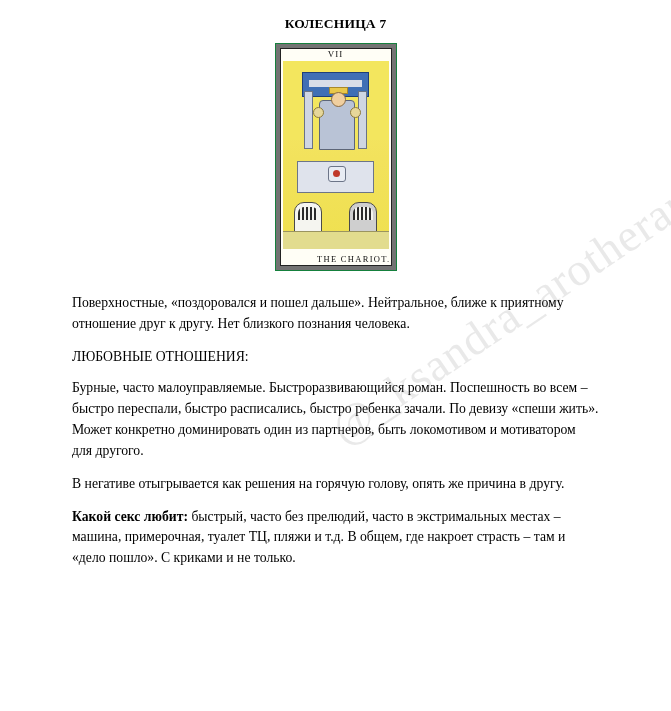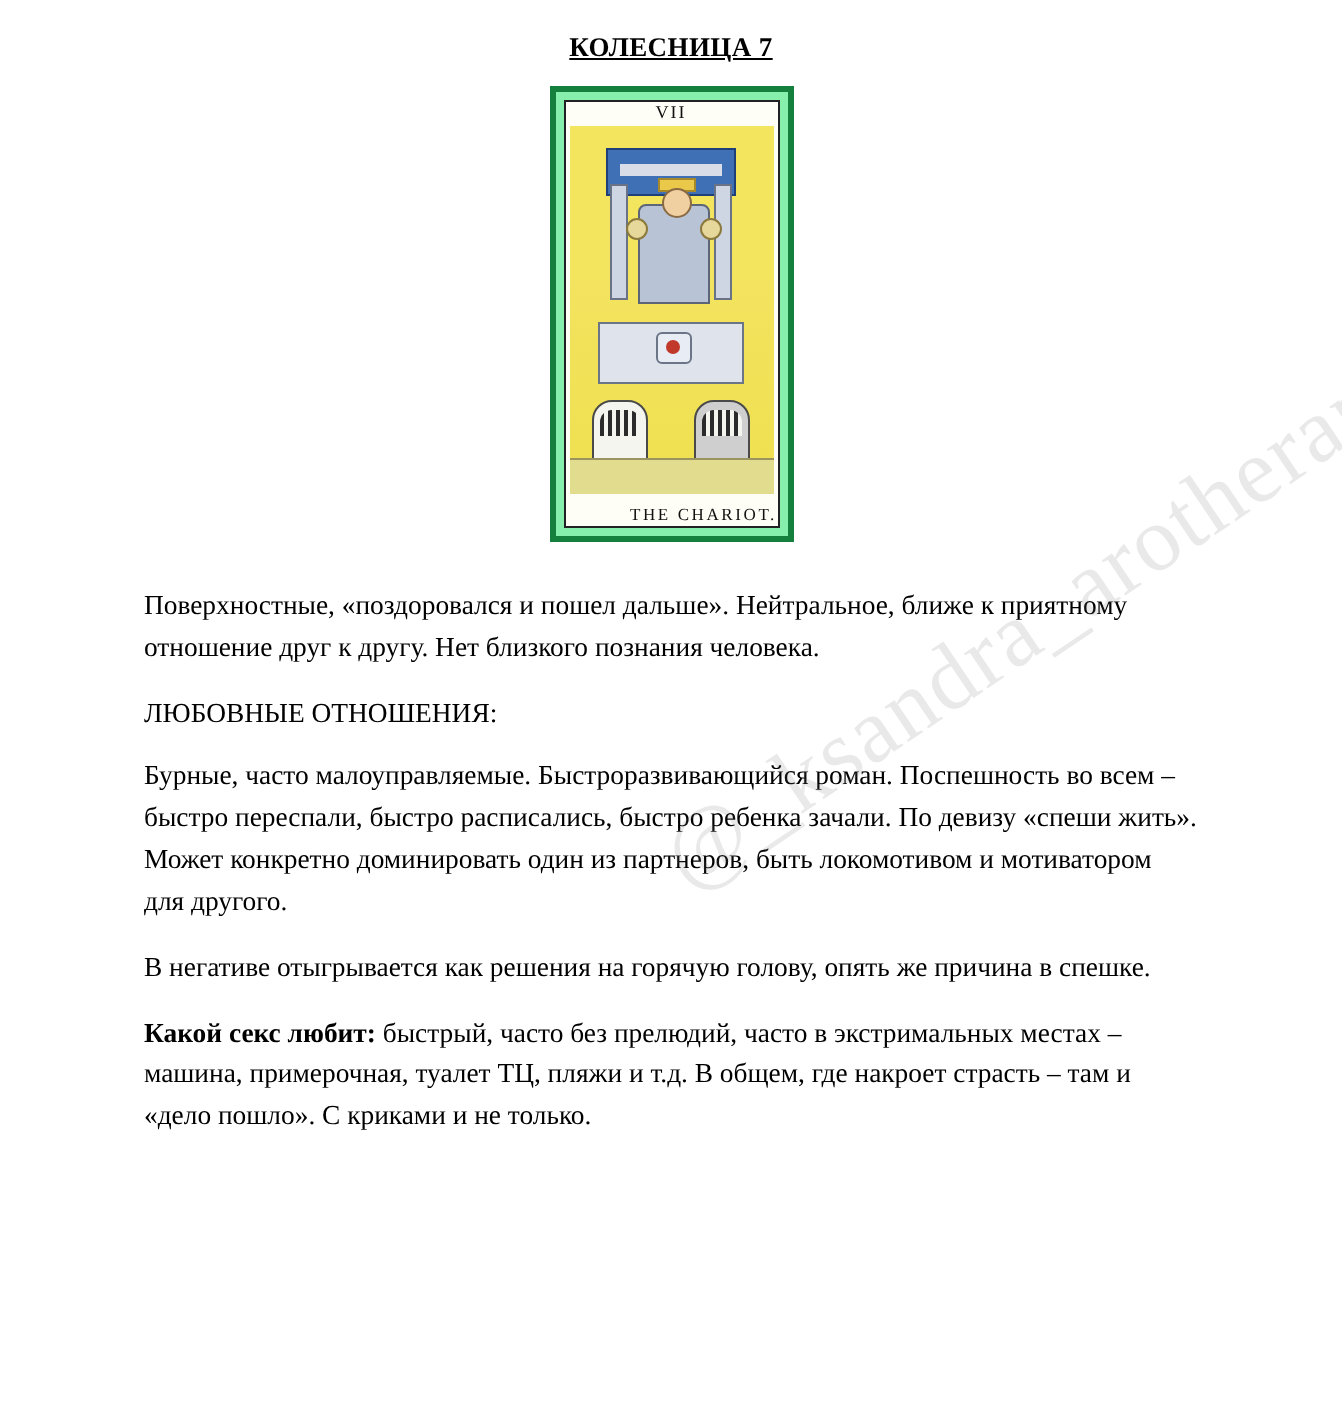--- a/index.html
+++ b/index.html
@@ -20,35 +20,34 @@
     width: 671px;
     height: 711px;
     box-sizing: border-box;
     padding: 10px 72px 0 72px;
   }
   .doc-title {
     text-align: center;
     font-weight: bold;
     font-size: 13.5px;
     letter-spacing: 0.2px;
-    text-decoration: underline;
     margin: 6px 0 0 0;
     font-family: "Liberation Serif", serif;
   }
   .card-wrap {
     display: flex;
     justify-content: center;
     margin-top: 11px;
   }
   
   .card {
     width: 122px;
     height: 228px;
-    border: 3px solid #15803d;
-    background: #86efac;
+    border: 1px solid #15803d;
+    background: #737373;
     position: relative;
     box-sizing: border-box;
     overflow: hidden;
   }
   .card-inner {
     position: absolute;
     left: 4px; right: 4px; top: 4px; bottom: 4px;
     border: 1px solid #222;
     background: #fffef6;
     overflow: hidden;
@@ -271,17 +270,17 @@
         </div>
         <div class="card-name">THE  CHARIOT.</div>
       </div>
     </div>
   </div>
 
   <div class="body-text">
     <p>Поверхностные, «поздоровался и пошел дальше». Нейтральное, ближе к приятному отношение друг к другу. Нет близкого познания человека.</p>
     <p class="heading">ЛЮБОВНЫЕ ОТНОШЕНИЯ:</p>
     <p>Бурные, часто малоуправляемые. Быстроразвивающийся роман. Поспешность во всем – быстро переспали, быстро расписались, быстро ребенка зачали. По девизу «спеши жить». Может конкретно доминировать один из партнеров, быть локомотивом и мотиватором для другого.</p>
-    <p>В негативе отыгрывается как решения на горячую голову, опять же причина в спешке.</p>
+    <p>В негативе отыгрывается как решения на горячую голову, опять же причина в другу.</p>
     <p><span class="bold-lead">Какой секс любит:</span><span> быстрый, часто без прелюдий, часто в экстримальных местах – машина, примерочная, туалет ТЦ, пляжи и т.д. В общем, где накроет страсть – там и «дело пошло». С криками и не только.</span></p>
   </div>
 
 </div>
 
 </body></html>

